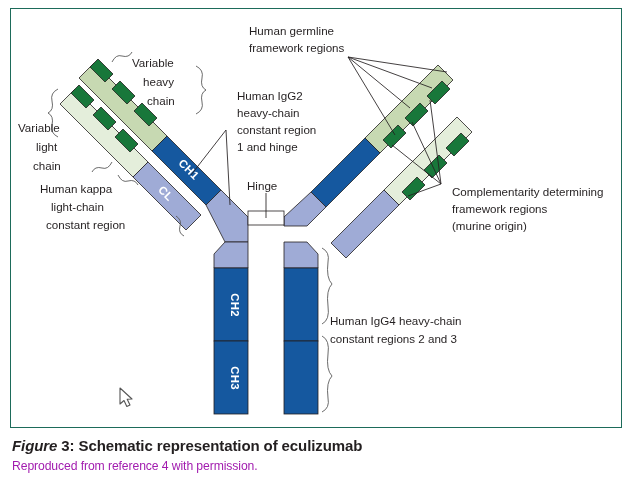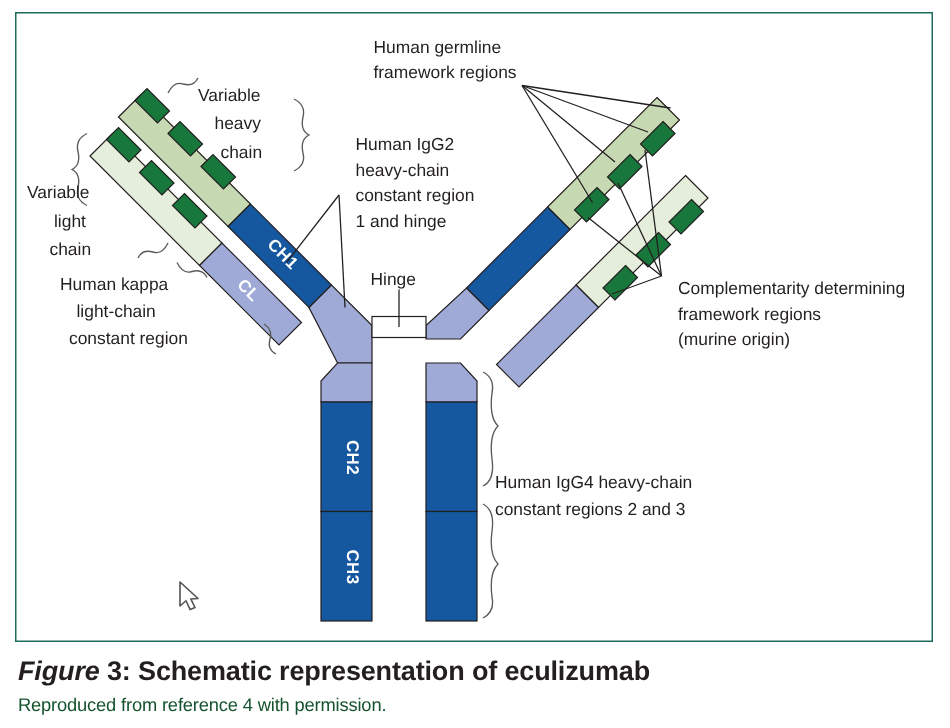--- a/index.html
+++ b/index.html
@@ -11,23 +11,23 @@
   #root{position:relative;width:633px;height:485px;}
   .frame{
     position:absolute;left:10px;top:8px;width:612px;height:420px;
     border:1.3px solid #1d6b5a;background:#ffffff;box-sizing:border-box;
   }
   svg.fig{position:absolute;left:0;top:0;width:633px;height:485px;}
   .cap{
     position:absolute;left:12px;top:436px;width:600px;
     line-height:1.32;
   }
-  .cap .l1{font-size:18px;font-weight:bold;color:#231f20;letter-spacing:-0.1px;}
+  .cap .l1{font-size:15px;font-weight:bold;color:#231f20;letter-spacing:-0.1px;}
   .cap .l1 .it{font-style:italic;}
-  .cap .l2{font-size:12.2px;color:#14532d;margin-top:2px;letter-spacing:-0.1px;}
+  .cap .l2{font-size:12.2px;color:#a21caf;margin-top:2px;letter-spacing:-0.1px;}
   text{font-family:"Liberation Sans", sans-serif;fill:#231f20;}
   .lbl{font-size:11.6px;}
   .dlbl{font-size:11.3px;font-weight:bold;fill:#ffffff;letter-spacing:0.3px;}
   .lead{stroke:#231f20;stroke-width:0.85;fill:none;}
   .brace{stroke:#5a5a5a;stroke-width:0.9;fill:none;}
   .seg{stroke:#231f20;stroke-width:0.8;}
 </style>
 </head>
 <body>
 

